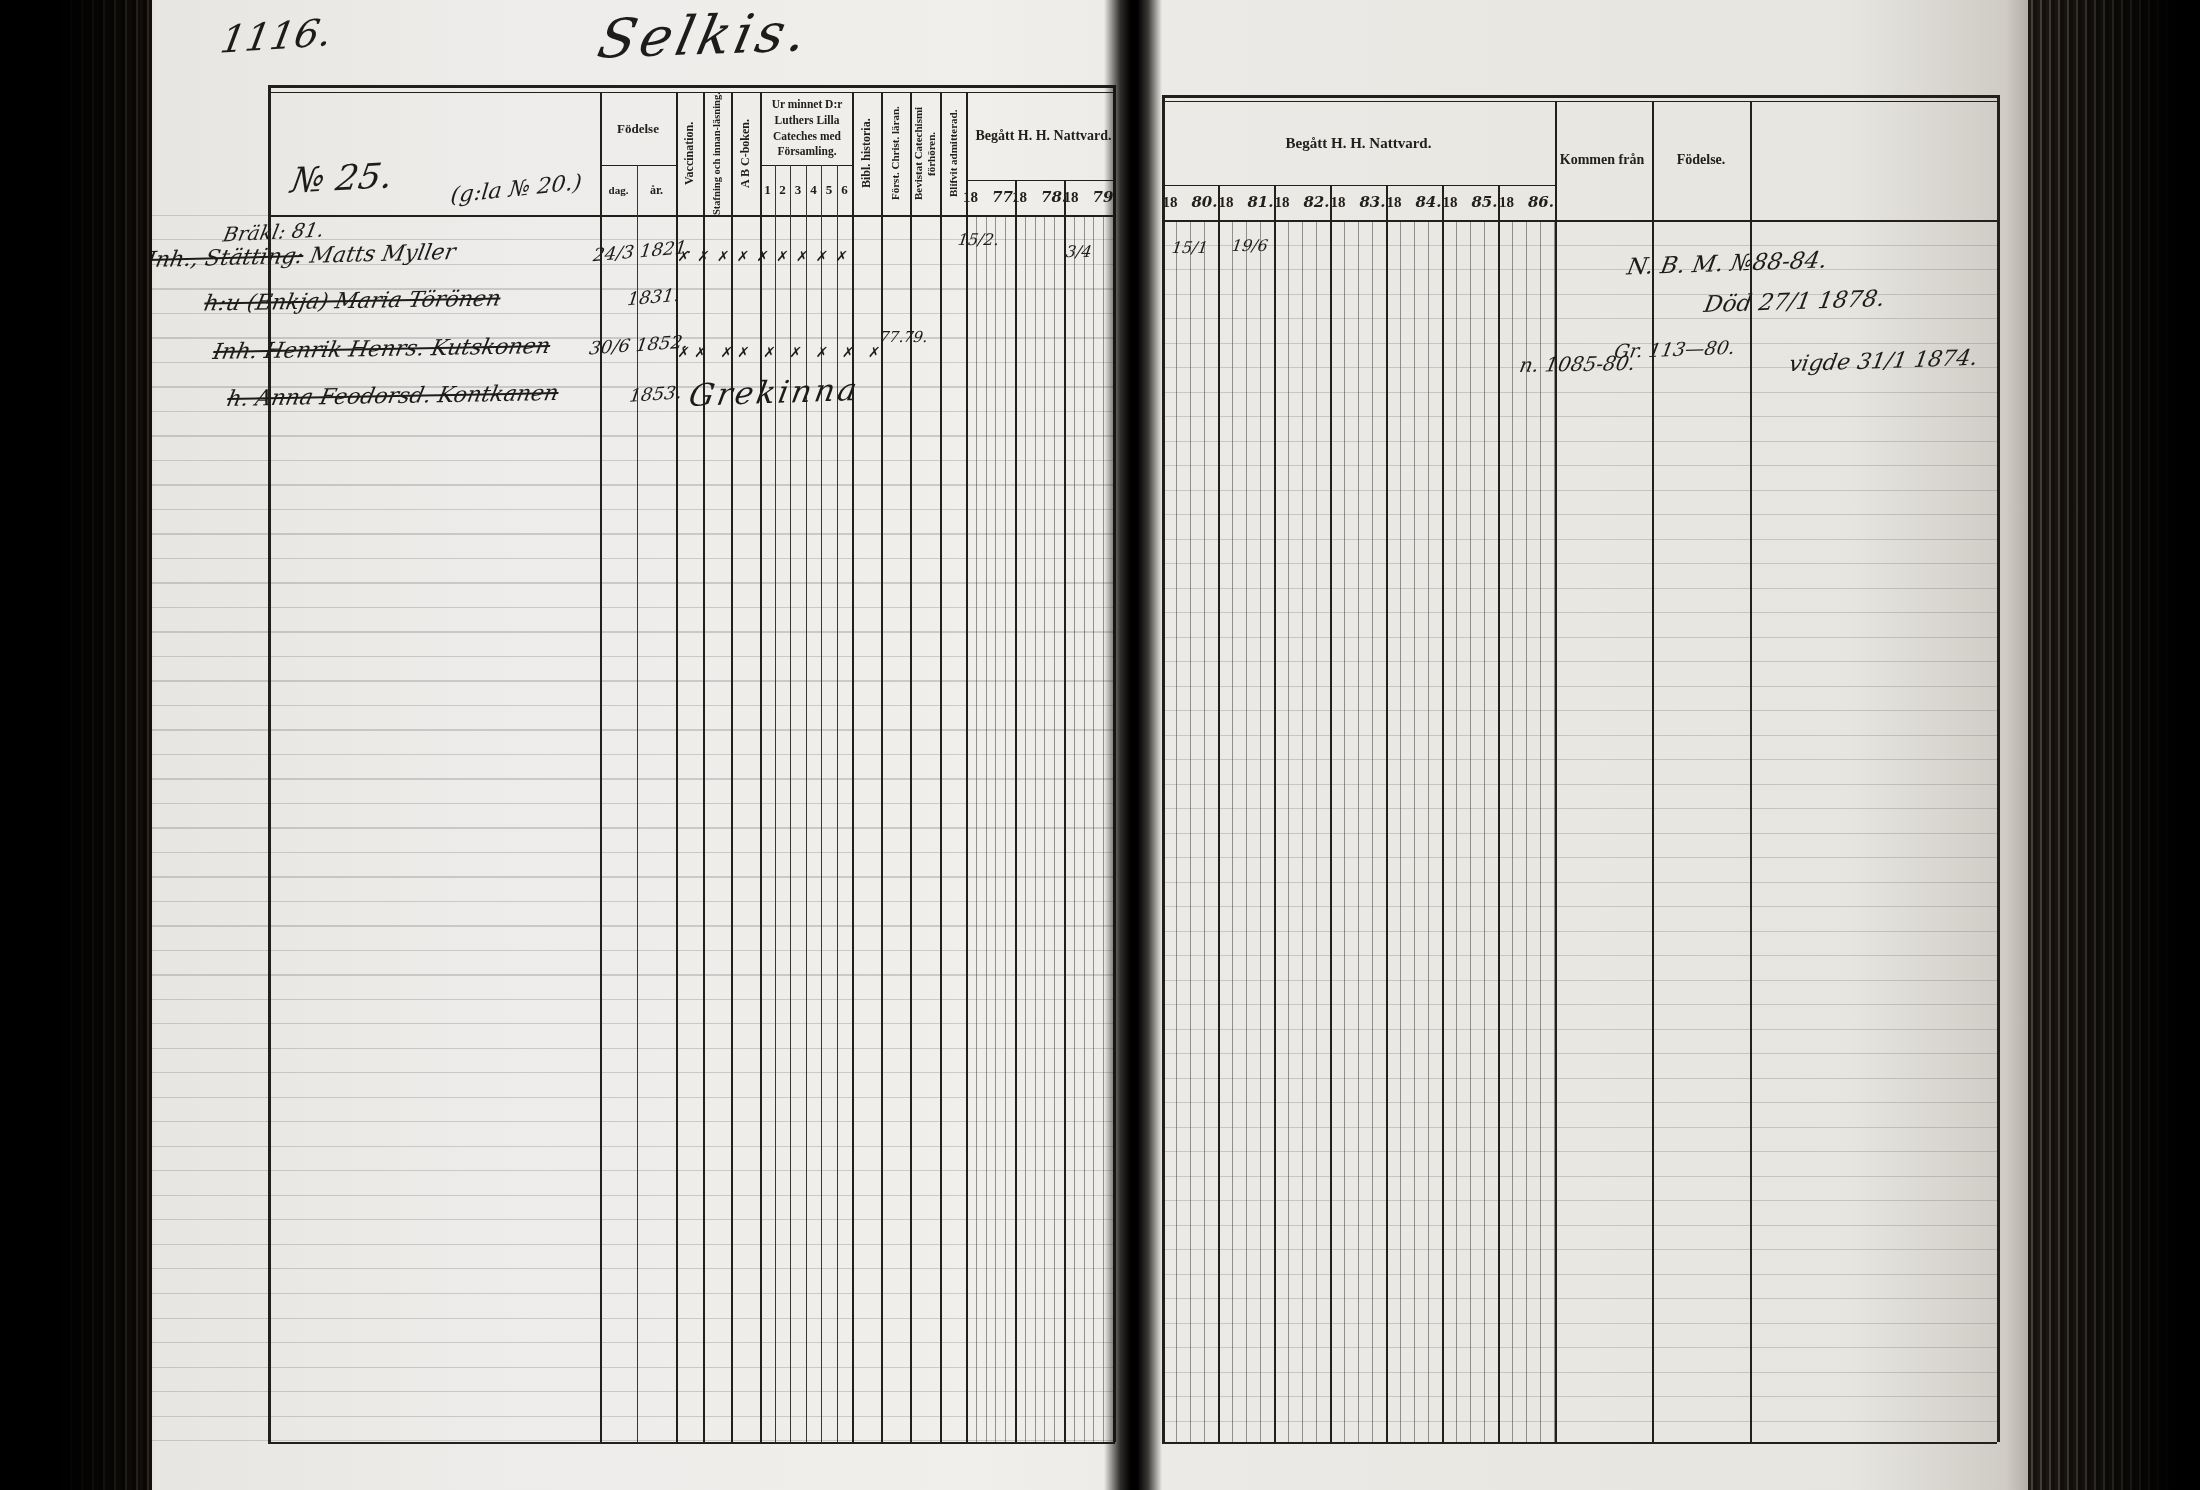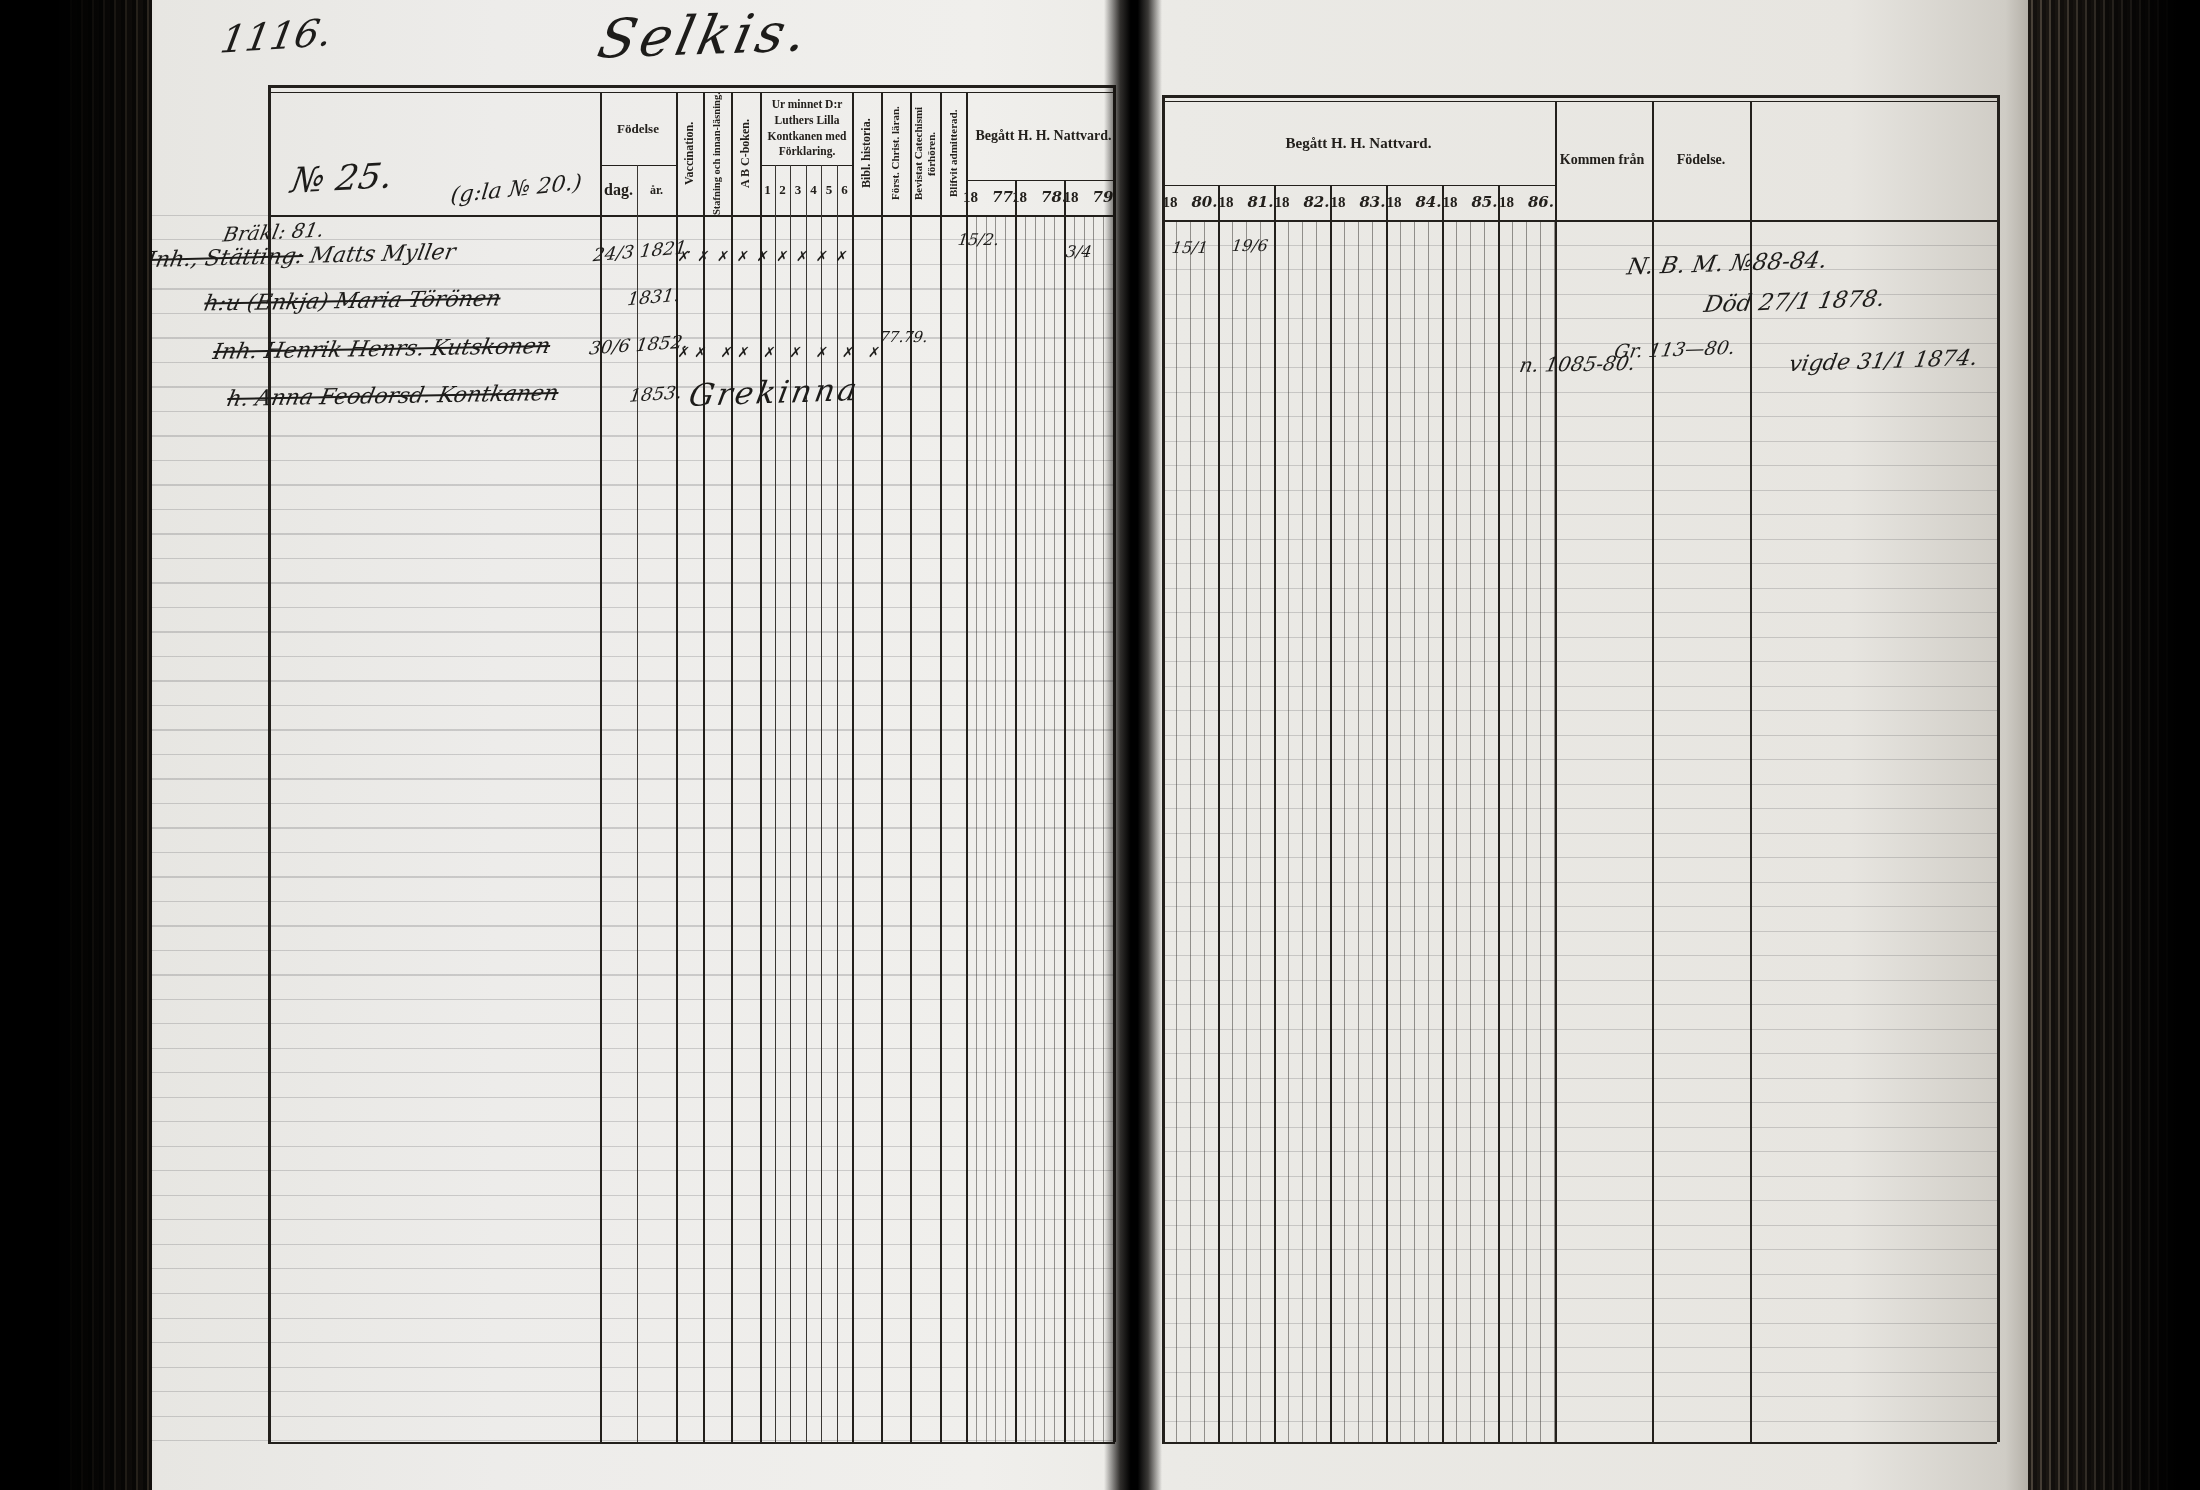--- a/index.html
+++ b/index.html
@@ -73,26 +73,26 @@
     <div class="vl" style="left:881px;top:92px;height:1350px;"></div>
     <div class="vl" style="left:910px;top:92px;height:1350px;"></div>
     <div class="vl" style="left:940px;top:92px;height:1350px;"></div>
     <div class="vl" style="left:966px;top:92px;height:1350px;"></div>
     <div class="vl" style="left:1015px;top:180px;height:1262px;"></div>
     <div class="vl" style="left:1064px;top:180px;height:1262px;"></div>
     <div class="vl bold" style="left:1113px;top:85px;height:1357px;"></div>
   </div>
 
   <div class="hcell" style="left:600px;top:92px;width:76px;height:73px;font-size:13px;">Födelse</div>
-  <div class="hcell" style="left:600px;top:165px;width:37px;height:50px;font-size:16px;">dag.</div>
+  <div class="hcell" style="left:600px;top:165px;width:37px;height:50px;font-size:11px;">dag.</div>
   <div class="hcell" style="left:637px;top:165px;width:39px;height:50px;font-size:12px;">år.</div>
   <div class="rot" style="left:676px;top:92px;width:27px;height:123px;font-size:12px;">Vaccination.</div>
   <div class="rot" style="left:703px;top:92px;width:28px;height:123px;font-size:10.5px;">Stafning och innan-läsning.</div>
   <div class="rot" style="left:731px;top:92px;width:29px;height:123px;font-size:12px;">A B C-boken.</div>
-  <div class="hcell" style="left:760px;top:92px;width:92px;height:73px;font-size:11.5px;padding:0 1px;">Ur minnet D:r Luthers Lilla Kontkanen med Förklaring.</div>
+  <div class="hcell" style="left:760px;top:92px;width:92px;height:73px;font-size:11.5px;padding:0 1px;">Ur minnet D:r Luthers Lilla Cateches med Församling.</div>
   <div class="hcell" style="left:760px;top:165px;width:15px;height:50px;font-size:13px;">1</div>
   <div class="hcell" style="left:775px;top:165px;width:15px;height:50px;font-size:13px;">2</div>
   <div class="hcell" style="left:790px;top:165px;width:16px;height:50px;font-size:13px;">3</div>
   <div class="hcell" style="left:806px;top:165px;width:15px;height:50px;font-size:13px;">4</div>
   <div class="hcell" style="left:821px;top:165px;width:16px;height:50px;font-size:13px;">5</div>
   <div class="hcell" style="left:837px;top:165px;width:15px;height:50px;font-size:13px;">6</div>
   <div class="rot" style="left:852px;top:92px;width:29px;height:123px;font-size:12px;">Bibl. historia.</div>
   <div class="rot" style="left:881px;top:92px;width:29px;height:123px;font-size:11px;">Först. Christ. läran.</div>
   <div class="rot" style="left:910px;top:92px;width:30px;height:123px;font-size:11px;">Bevistat Catechismi förhören.</div>
   <div class="rot" style="left:940px;top:92px;width:26px;height:123px;font-size:11px;">Blifvit admitterad.</div>

